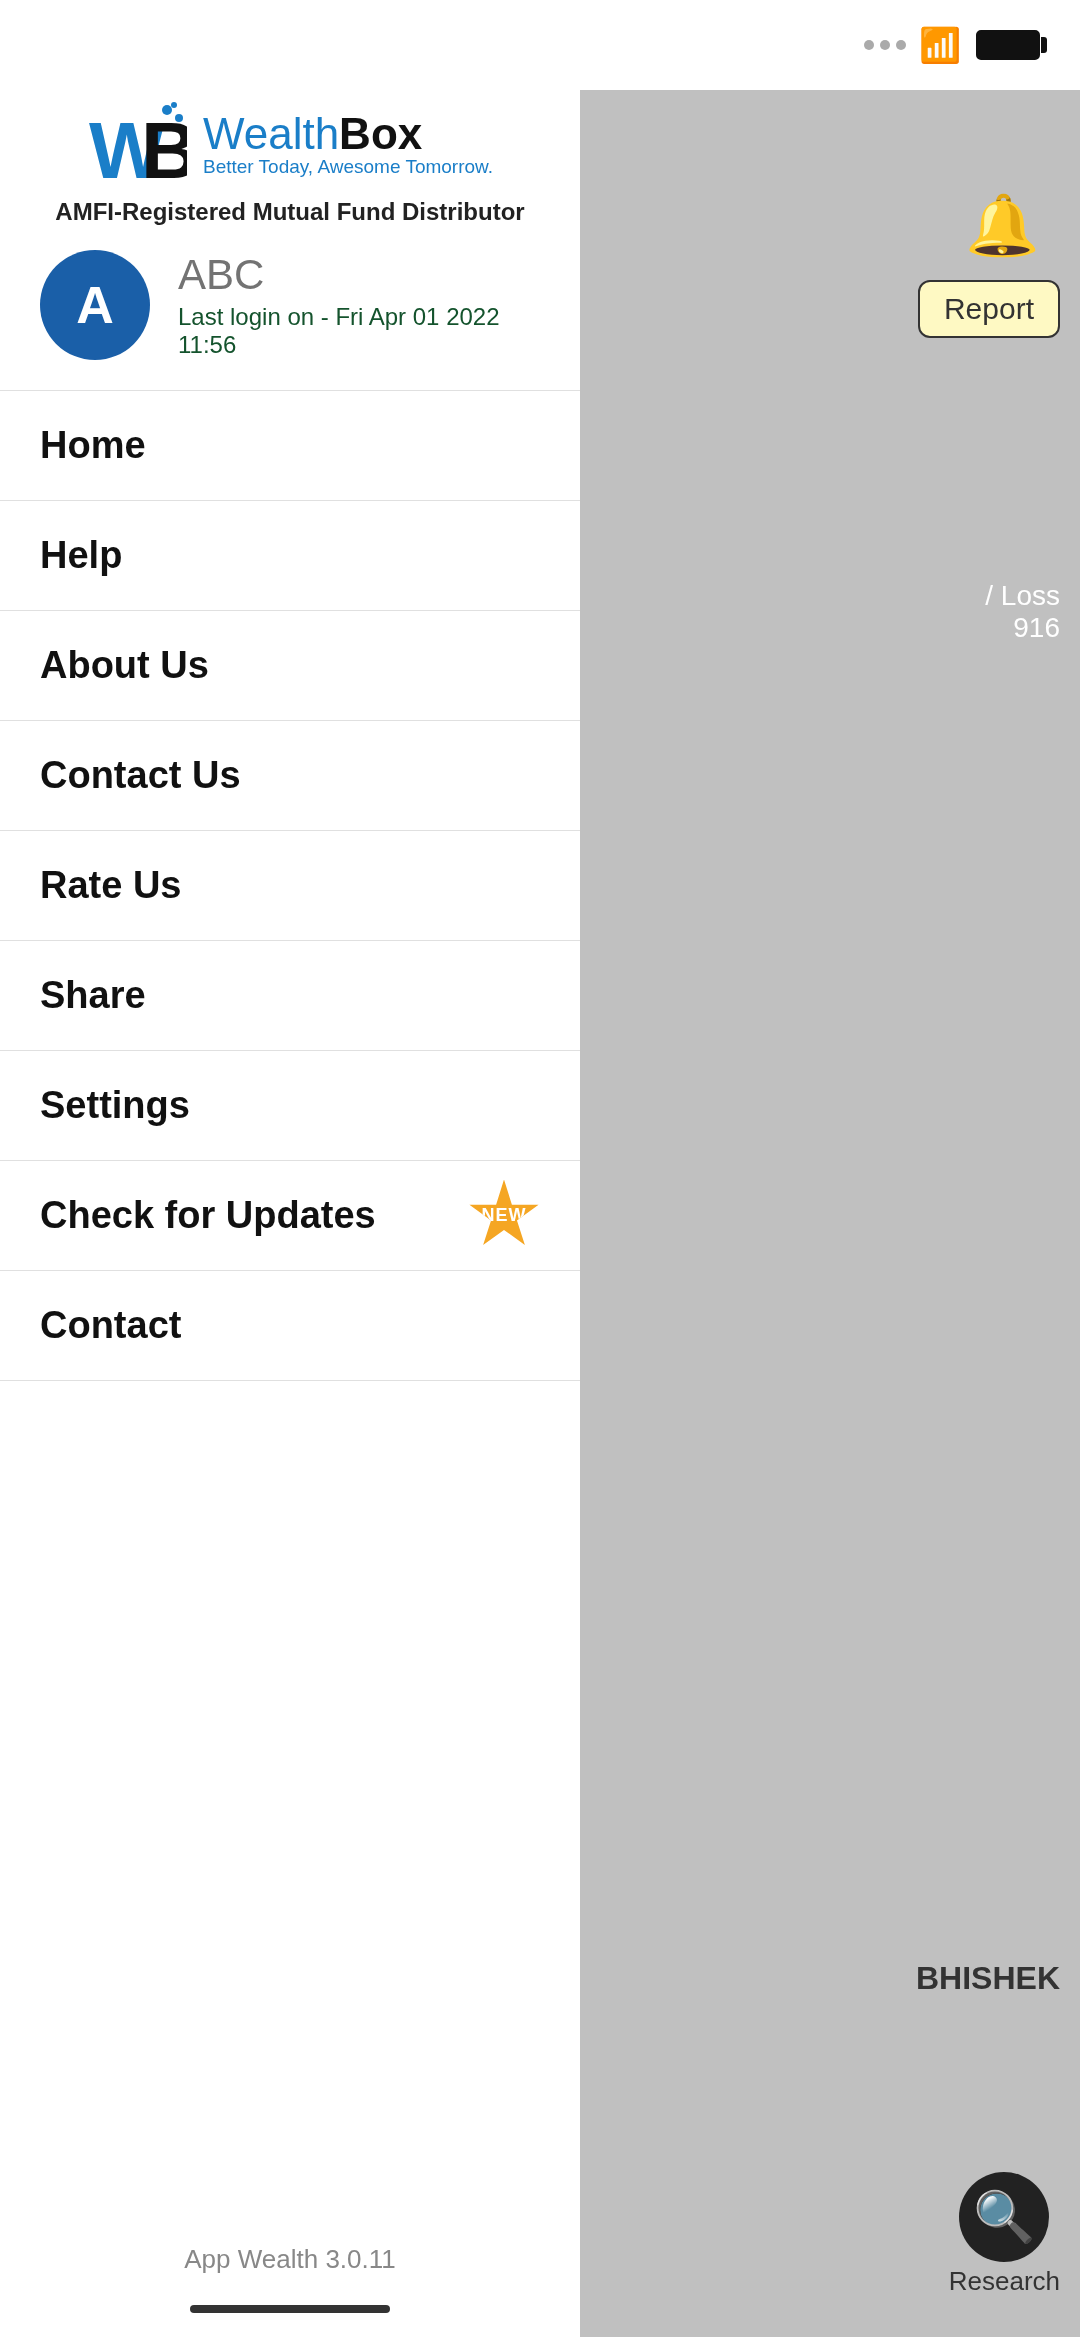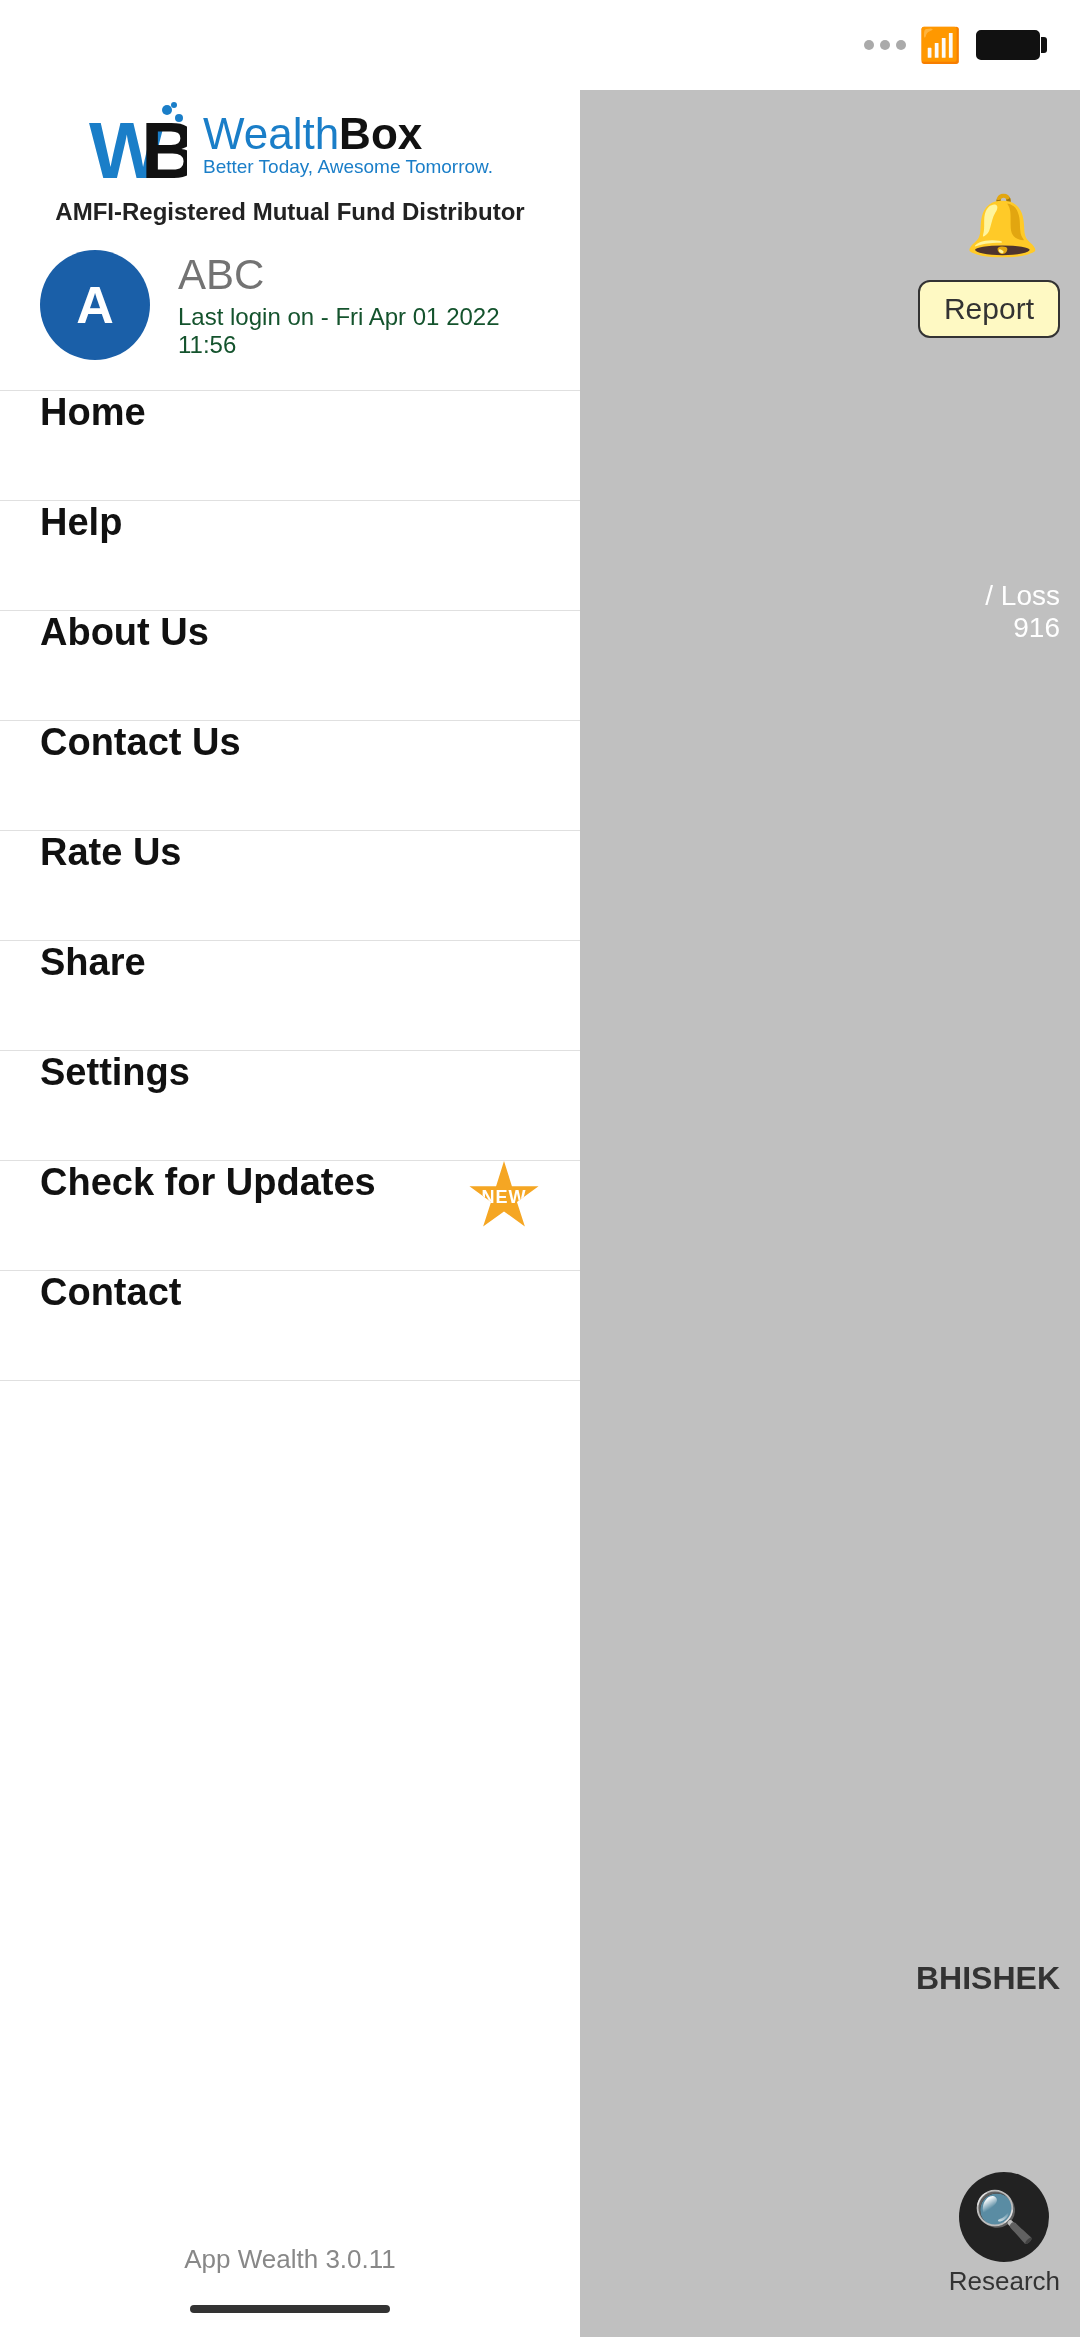--- a/index.html
+++ b/index.html
@@ -268,21 +268,21 @@
     }
 
     
     .menu-list {
       flex: 1;
       overflow: hidden;
     }
 
     .menu-item {
       display: flex;
-      align-items: flex-start;
+      align-items: center;
       justify-content: space-between;
       padding: 0 40px;
       height: 110px;
       border-bottom: 1px solid #e0e0e0;
       cursor: pointer;
     }
 
     .menu-item-label {
       font-size: 38px;
       font-weight: 600;

